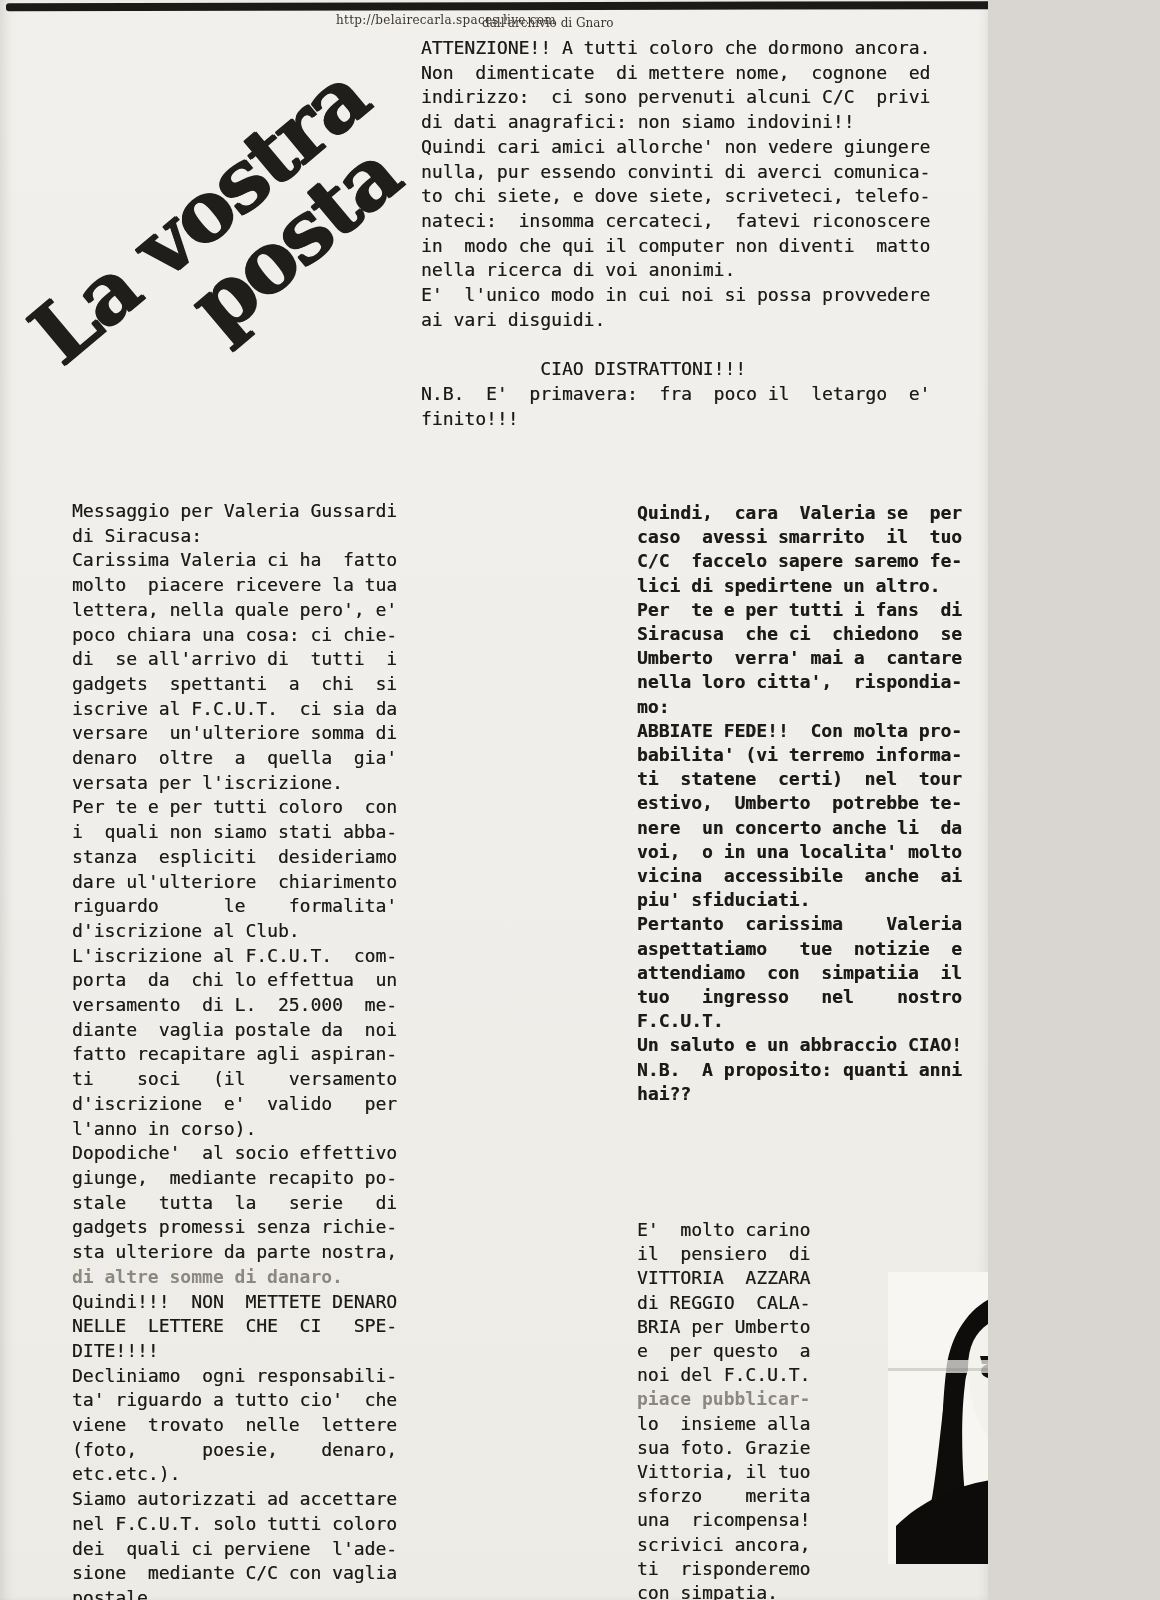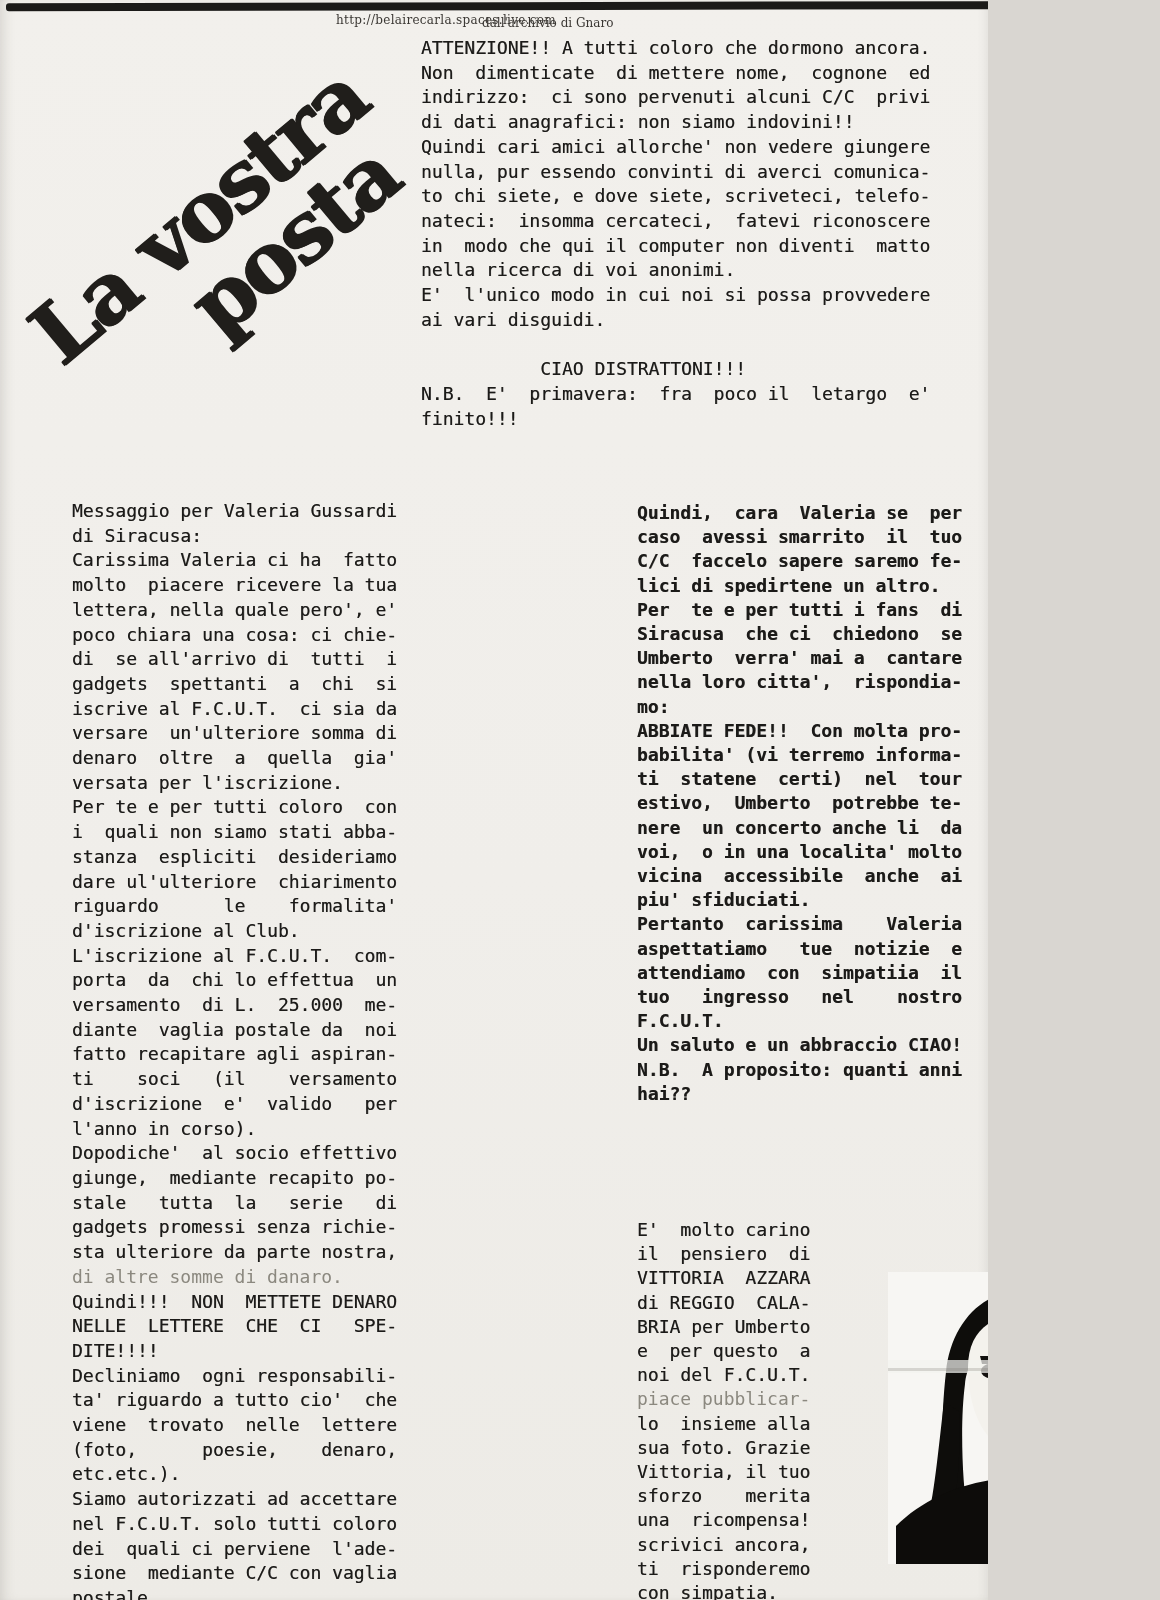--- a/index.html
+++ b/index.html
@@ -35,21 +35,21 @@
     position:absolute; white-space:pre;
     font-family:"DejaVu Sans Mono", monospace;
     font-size:18px; color:var(--ink,#1b1a18);
     text-shadow:.35px .35px 0 rgba(25,24,22,.6);
   }
   .intro      { left:421px; top:36px;  line-height:24.7px; }
   .col-left   { left:72px;  top:499px; line-height:24.7px; }
   .col-right  { left:637px; top:501px; line-height:24.2px;font-weight:bold; }
   .vittoria   { left:637px; top:1200px; line-height:24.2px;margin-top:18px; }
   .tline { min-height:1em; }
-  .tline.faint { color:var(--faint-ink,#8b887f); text-shadow:none; }
+  .tline.faint { color:var(--faint-ink,#8b887f); text-shadow:none;font-weight:bold; }
   .photo-wrap { position:absolute; left:888px; top:1272px; width:258px; height:292px; }
 </style>
 </head>
 <body>
 
 <div class="page">
 
   <div class="scan-top-line"></div>
 
   <div class="microtext src-url">http://belairecarla.spaces.live.com</div>

